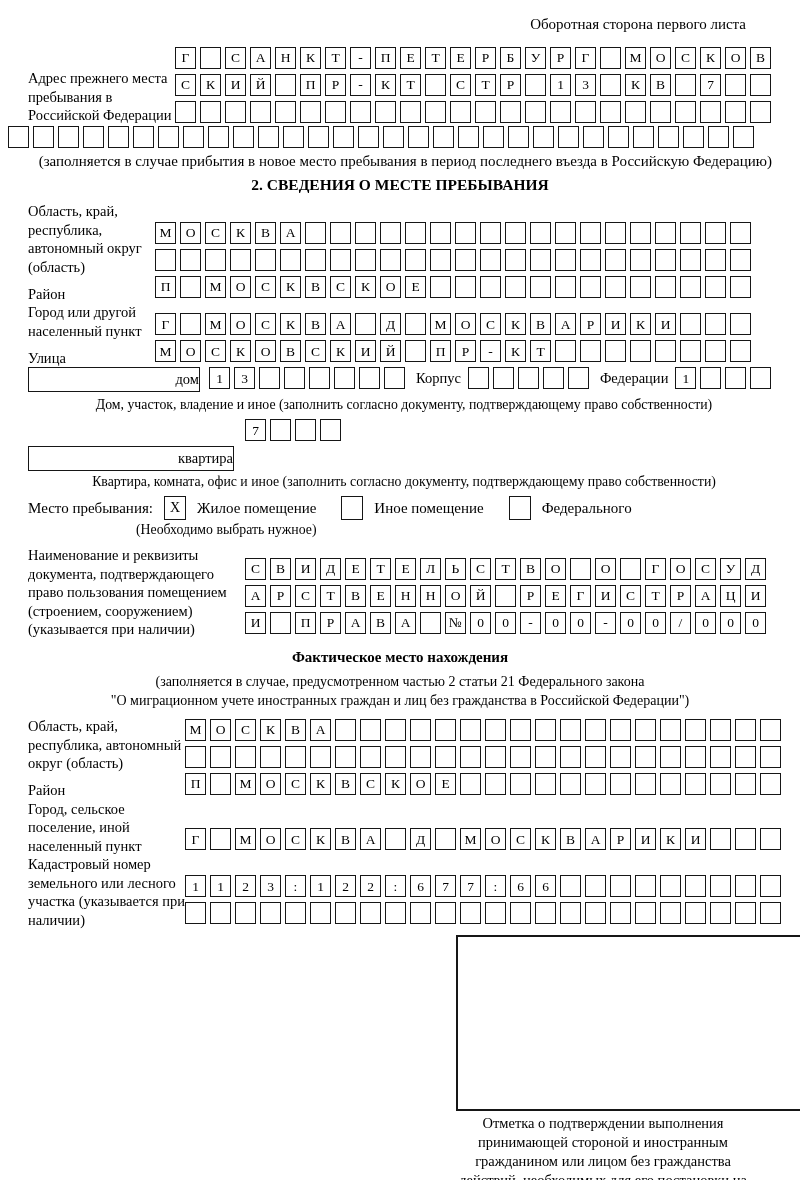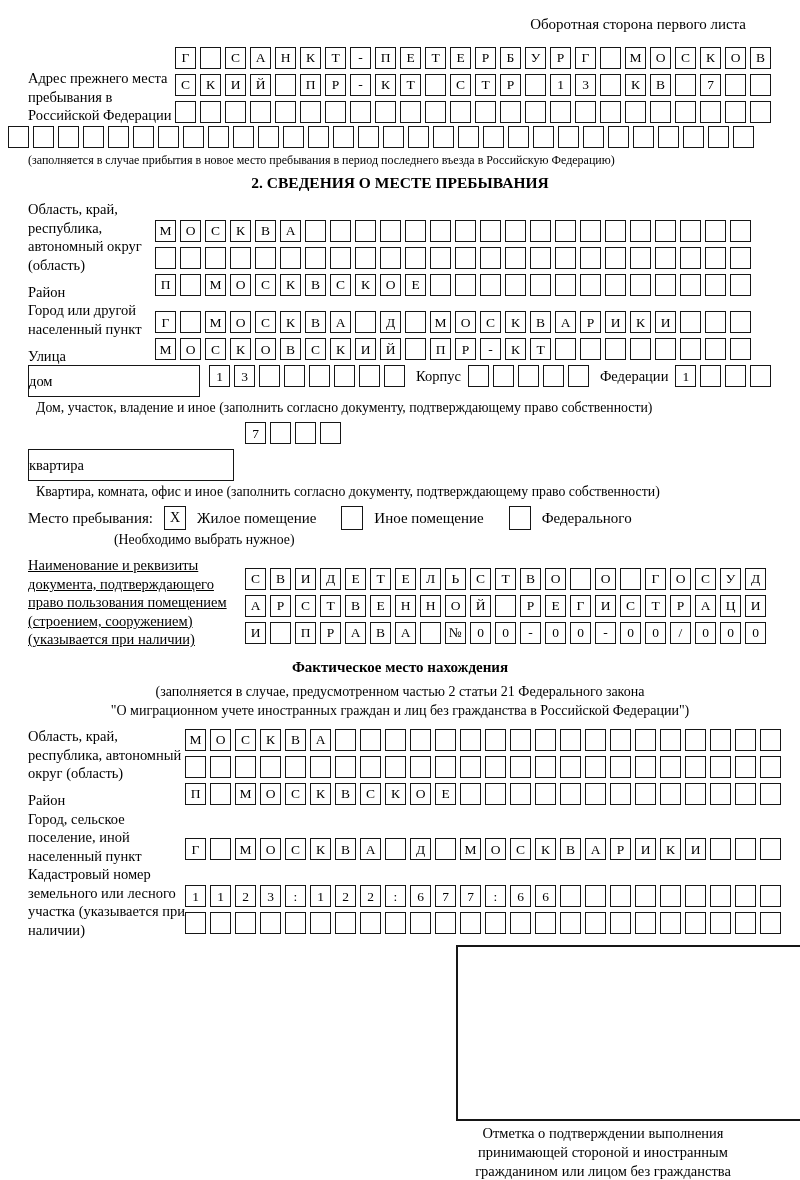--- a/index.html
+++ b/index.html
@@ -7,49 +7,49 @@
     width:800px;height:1180px;box-sizing:border-box;
     padding:16px 28px 0 28px;overflow:hidden;
     font-family:"Liberation Serif",serif;color:#000;background:#fff;
   }
   .header-note{text-align:right;font-size:15px;padding-right:26px;margin-bottom:14px;}
   .frow{display:flex;align-items:flex-end;}
   .flabel{font-size:14.5px;line-height:1.28;flex:0 0 auto;}
   .w147{width:147px;}
   .w127{width:127px;}
   .w157{width:157px;}
-  .w217{width:217px;text-decoration:underline;}
+  .w217{width:217px;}
   .rows{flex:1 1 auto;}
   .cells{display:flex;gap:4px;margin-bottom:5px;}
   .cell{
     flex:0 0 auto;width:21px;height:22px;box-sizing:border-box;
     border:1.5px solid #161616;display:flex;align-items:center;justify-content:center;
     font-size:13.5px;line-height:1;
   }
   .full-row{margin-left:-20px;margin-top:1px;}
-  .center-note{text-align:left;font-size:12px;margin:1px 0 6px 0;}
+  .center-note{text-align:right;font-size:15px;margin:1px 0 6px 0;}
   .section-title{text-align:center;font-weight:bold;font-size:15.5px;margin:2px 0 8px 0;}
   .sub-title{text-align:center;font-weight:bold;font-size:15px;margin:10px 0 8px 0;}
   .note-center{text-align:center;font-size:14px;margin-bottom:3px;}
   .inline-row{display:flex;align-items:flex-start;margin-bottom:3px;}
   .named-box{
-    box-sizing:border-box;border:1.5px solid #161616;height:32px;
-    display:flex;align-items:center;justify-content:flex-start;font-size:14.5px;
+    box-sizing:border-box;border:1.5px solid #161616;height:25px;
+    display:flex;align-items:center;justify-content:flex-end;font-size:14.5px;
   }
   .nb170{width:172px;margin-right:9px;}
   .nb205{width:206px;margin-right:11px;margin-top:27px;}
   .inline-label{font-size:14.5px;margin:3px 7px 0 11px;}
-  .small-note{font-size:13.8px;margin:0 0 6px 8px;}
+  .small-note{font-size:13.8px;margin:0 0 6px 8px;text-align:center;}
   .stay-row{display:flex;align-items:center;font-size:15px;margin-top:2px;}
   .checkbox{
     box-sizing:border-box;width:22px;height:24px;border:1.5px solid #161616;
     display:flex;align-items:center;justify-content:center;font-size:14px;margin:0 11px;
   }
   .opt-label{margin-right:14px;}
-  .stay-note{font-size:13.8px;margin:2px 0 8px 86px;}
+  .stay-note{font-size:13.8px;margin:2px 0 8px 108px;}
   .cad-rows{margin-top:19px;}
   .stamp-wrap{width:294px;margin:6px 22px 0 auto;}
   .stamp-box{box-sizing:border-box;width:358px;height:176px;border:2px solid #161616;background:#fff;}
   .stamp-caption{text-align:center;font-size:14.5px;line-height:1.3;margin-top:3px;}
   .mb0{margin-bottom:2px;}
 </style>
 </head>
 <body>
 
 <div class="page">

